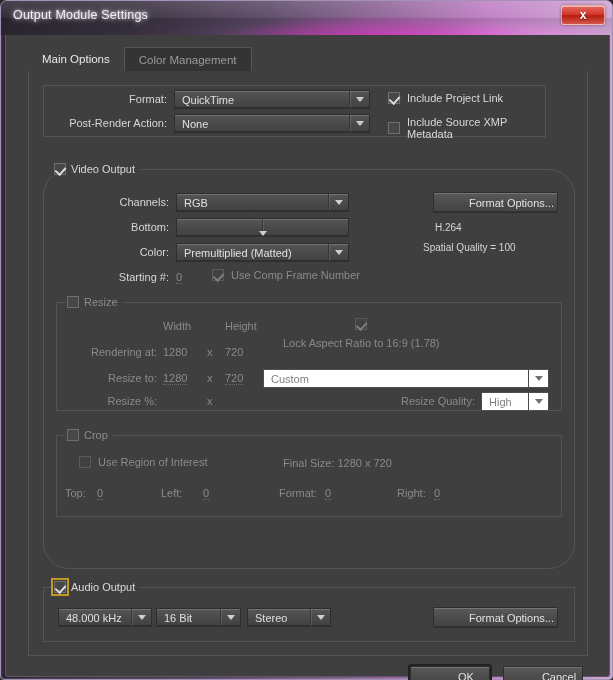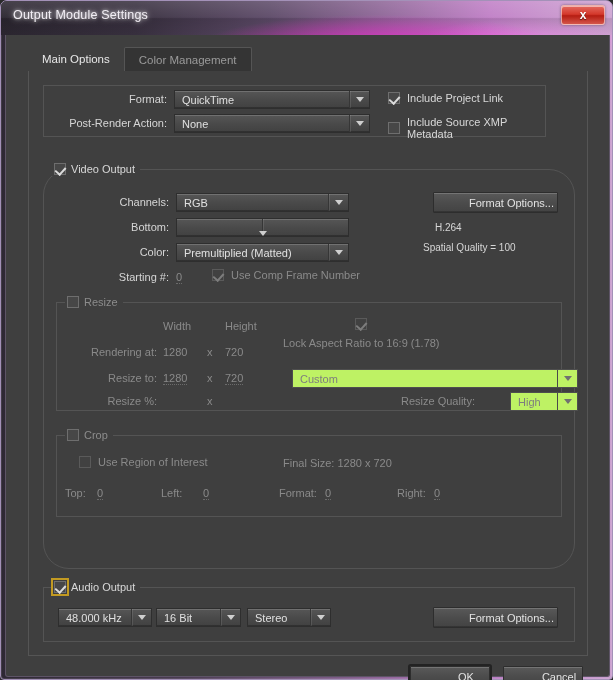--- a/index.html
+++ b/index.html
@@ -137,21 +137,21 @@
   .dd .sep{ width:1px; height:100%; background:#363636; box-shadow:1px 0 0 rgba(255,255,255,.10); }
   .dd .arw{
     width:19px; display:flex; align-items:center; justify-content:center;
   }
   .dd .arw i{
     display:block; width:0; height:0;
     border-left:4px solid transparent; border-right:4px solid transparent;
     border-top:5px solid #cfcfcf;
   }
   .dd.disabled{
-    background:#bef264; border:1px solid #4e4e4e; box-shadow:none;margin-left:29px;
+    background:#ffffff; border:1px solid #4e4e4e; box-shadow:none;
   }
   .dd.disabled .val{ color:#7e7e7e; }
   .dd.disabled .sep{ background:#4a4a4a; box-shadow:none; }
   .dd.disabled .arw i{ border-top-color:#717171; }
 
   
   .btn{
     position:absolute; height:21px;
     background:linear-gradient(180deg,#595959 0%,#4c4c4c 50%,#434343 100%);
     border:1px solid #2d2d2d;

